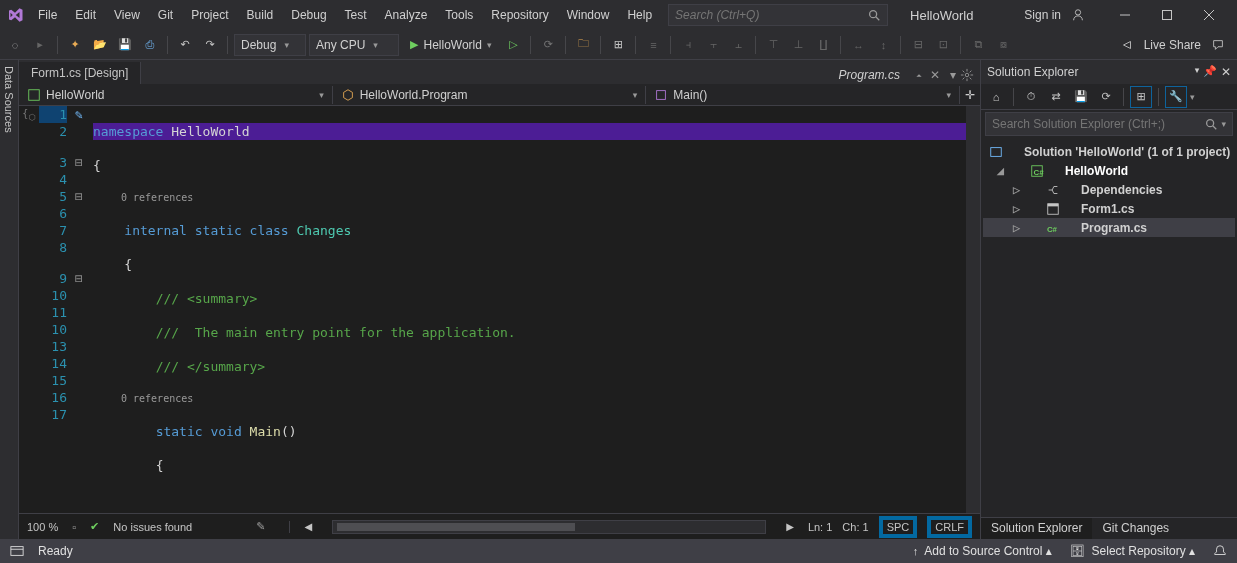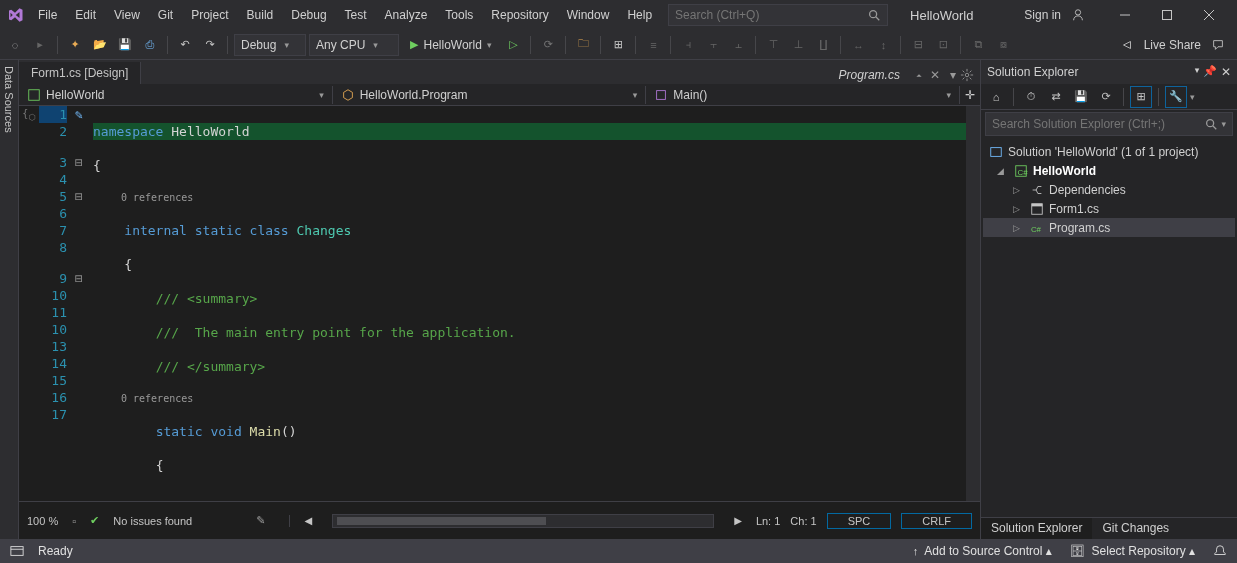--- a/index.html
+++ b/index.html
@@ -3,21 +3,21 @@
 <meta charset="utf-8">
 <style>
 * { margin:0; padding:0; box-sizing:border-box; }
 body { font-family:"Segoe UI",sans-serif; font-size:12px; background:#1e1e1e; color:#d0d0d0; width:1237px; height:563px; overflow:hidden; display:flex; flex-direction:column; }
 
 .titlebar { height:30px; background:#2d2d30; display:flex; align-items:center; position:relative; }
 .logo { width:30px; height:30px; display:flex; align-items:center; justify-content:center; }
 .menu { display:flex; gap:2px; align-items:center; font-size:12px; }
 .menu span { padding:4px 8px; cursor:default; }
 .searchbox { margin-left:8px; width:220px; height:22px; background:#333337; border:1px solid #3f3f46; display:flex; align-items:center; padding:0 6px; color:#a0a0a0; }
-.searchbox input { background:none; border:none; color:#d0d0d0; font-size:12px; outline:none; flex:1; }
+.searchbox input { background:none; border:none; color:#d0d0d0; font-size:12px; outline:none; flex:1;font-style:italic; }
 .proj-name { padding:4px 10px; margin-left:12px; font-size:13px; }
 .titlebar-right { margin-left:auto; display:flex; align-items:center; gap:10px; padding-right:8px; }
 .winbtns { display:flex; gap:2px; margin-left:10px;}
 .winbtn { width:40px; height:30px; display:flex; align-items:center; justify-content:center; color:#d0d0d0; }
 
 .toolbar { height:30px; background:#2d2d30; display:flex; align-items:center; padding:0 4px; gap:3px; border-bottom:1px solid #3f3f46;}
 .tbtn { width:22px; height:22px; display:flex; align-items:center; justify-content:center; color:#c5c5c5; font-size:11px; }
 .sep {width:1px; height:18px; background:#46464a; margin:0 3px;}
 .combo { height:22px; background:#333337; border:1px solid #3f3f46; display:flex; align-items:center; padding:0 6px; color:#d0d0d0; font-size:12px; }
 .combo::after { content:"▾"; font-size:9px; margin-left:8px; color:#999; }
@@ -43,35 +43,35 @@
 .fold { width:16px; color:#888;}
 .code { flex:1; padding-left:2px; white-space:pre; line-height:17px; position:relative;}
 .code .line { height:17px; }
 .kw { color:#569cd6; }
 .type { color:#4ec9b0; }
 .cmt { color:#57a64a; }
 .attr { color:#4ec9b0;}
 .pnc { color:#d4d4d4; }
 .mth { color:#dcdcaa; }
 .codelens { font-size:10px; color:#999; height:14px; line-height:14px; padding-left:28px;}
-.editor-footer { height:38px; background:#1e1e1e; border-top:1px solid #3f3f46; display:flex; align-items:center; padding:0 8px; gap:14px; color:#c5c5c5; font-size:11px;}
+.editor-footer { height:26px; background:#1e1e1e; border-top:1px solid #3f3f46; display:flex; align-items:center; padding:0 8px; gap:14px; color:#c5c5c5; font-size:11px;}
 .scrollbar { height:14px; background:#2d2d30; flex:1; position:relative; border:1px solid #3f3f46; margin:0 6px;}
 .scrollbar .thumb { position:absolute; left:4px; top:2px; height:8px; width:55%; background:#4e4e52; }
 .editor-footer .right { margin-left:auto; display:flex; gap:10px; align-items:center;}
-.pillbox { border:1px solid #0369a1; padding:1px 20px; }
+.pillbox { border:4px solid #0369a1; padding:1px 4px; }
 .right-scroll { width:14px; background:#2d2d30; }
 
 .sidepanel { width:257px; background:#252527; display:flex; flex-direction:column; border-left:1px solid #3f3f46;}
 .panel-title { height:24px; background:#2d2d30; display:flex; align-items:center; padding:0 6px; font-size:12px; color:#d0d0d0;}
 .panel-title .icons { margin-left:auto; display:flex; gap:4px; }
 .panel-tb { height:26px; display:flex; align-items:center; gap:3px; padding:0 4px; border-bottom:1px solid #3f3f46;}
 .panel-search { height:24px; background:#333337; border:1px solid #3f3f46; margin:2px 4px; display:flex; align-items:center; padding:0 6px;}
 .panel-search input { background:none; border:none; color:#a3a3a3; font-size:12px; outline:none; flex:1;}
 .tree { padding:4px 2px; font-size:12px; }
-.tree-row { display:flex; align-items:center; height:19px; gap:5px; padding-left:6px; }
+.tree-row { display:flex; align-items:center; height:19px; gap:21px; padding-left:6px;font-weight:bold; }
 .tree-row.sel { background:#3f3f46;}
 .exp { width:12px; color:#999; font-size:9px; }
 .tree-row b { color:#fff; }
 .panel-tabs { margin-top:auto; height:22px; display:flex; border-top:1px solid #3f3f46; }
 .panel-tabs span { padding:3px 10px; font-size:12px; }
 .panel-tabs span.active { background:#1e1e1e;}
 
 .status { height:24px; background:#3f3f46; display:flex; align-items:center; padding:0 10px; gap:14px; color:#e0e0e0; font-size:12px;}
 .status .right {margin-left:auto; display:flex; gap:18px; align-items:center;}
 svg { display:block; }
@@ -277,21 +277,21 @@
           <div></div>
           <div></div>
           <div></div>
           <div></div>
           <div></div>
           <div></div>
           <div></div>
           <div></div>
       </div>
       <div class="code">
-<div class="line" style="background:#14532d"><span class="kw">namespace</span> <span class="pnc">HelloWorld</span></div>
+<div class="line" style="background:#4c1d95"><span class="kw">namespace</span> <span class="pnc">HelloWorld</span></div>
 <div class="line"><span class="pnc">{</span></div>
 <div class="codelens">0 references</div>
 <div class="line">    <span class="kw">internal</span> <span class="kw">static</span> <span class="kw">class</span> <span class="type">Changes</span></div>
 <div class="line">    <span class="pnc">{</span></div>
 <div class="line">        <span class="cmt">/// &lt;summary&gt;</span></div>
 <div class="line">        <span class="cmt">///  The main entry point for the application.</span></div>
 <div class="line">        <span class="cmt">/// &lt;/summary&gt;</span></div>
 <div class="codelens">0 references</div>
 <div class="line">        <span class="kw">static</span> <span class="kw">void</span> <span class="mth">Main</span><span class="pnc">()</span></div>
 <div class="line">        <span class="pnc">{</span></div>

